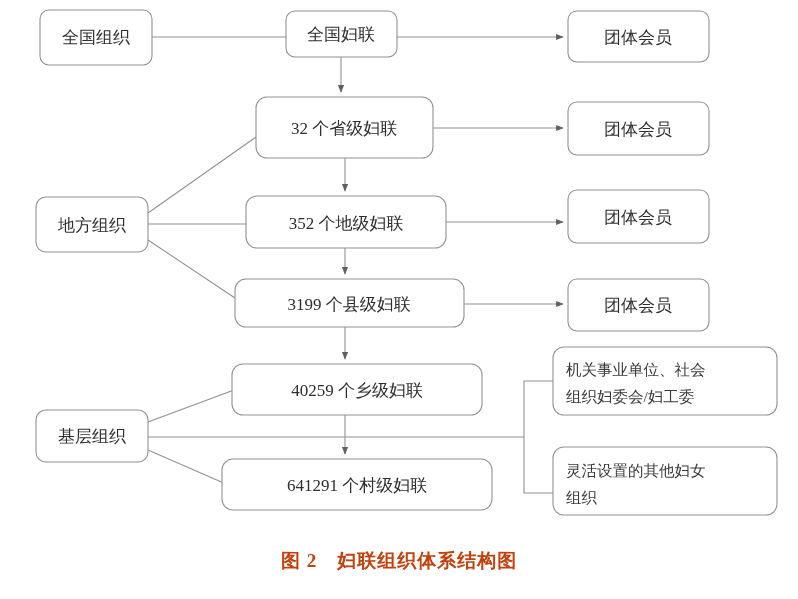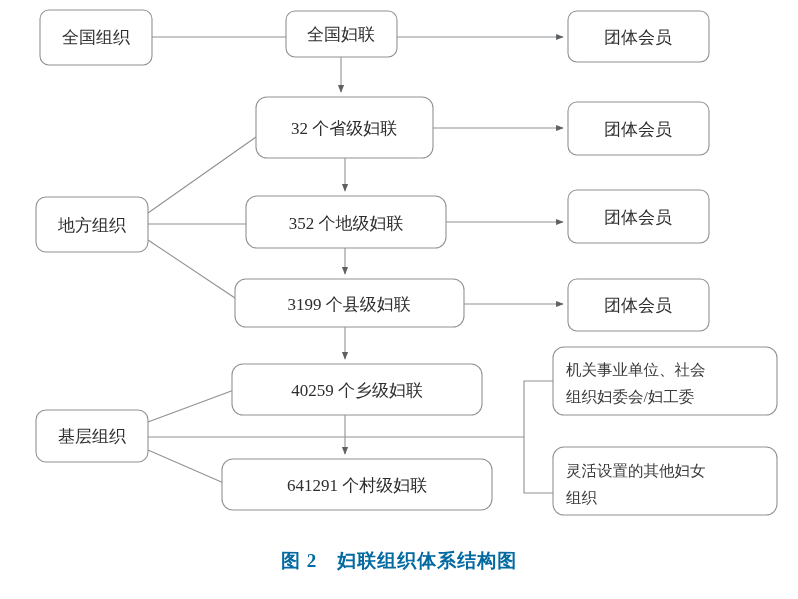--- a/index.html
+++ b/index.html
@@ -50,21 +50,21 @@
   }
   .caption {
     position: absolute;
     left: 0;
     width: 798px;
     top: 548px;
     text-align: center;
     font-family: "Liberation Serif", "DejaVu Serif", serif;
     font-size: 19px;
     font-weight: bold;
-    color: #0369a1;
+    color: #c2410c;
     letter-spacing: 1px;
   }
 </style>
 </head>
 <body>
 
 <div id="diagram-root">
 
   <svg id="flow" viewBox="0 0 798 599">
     <defs>

